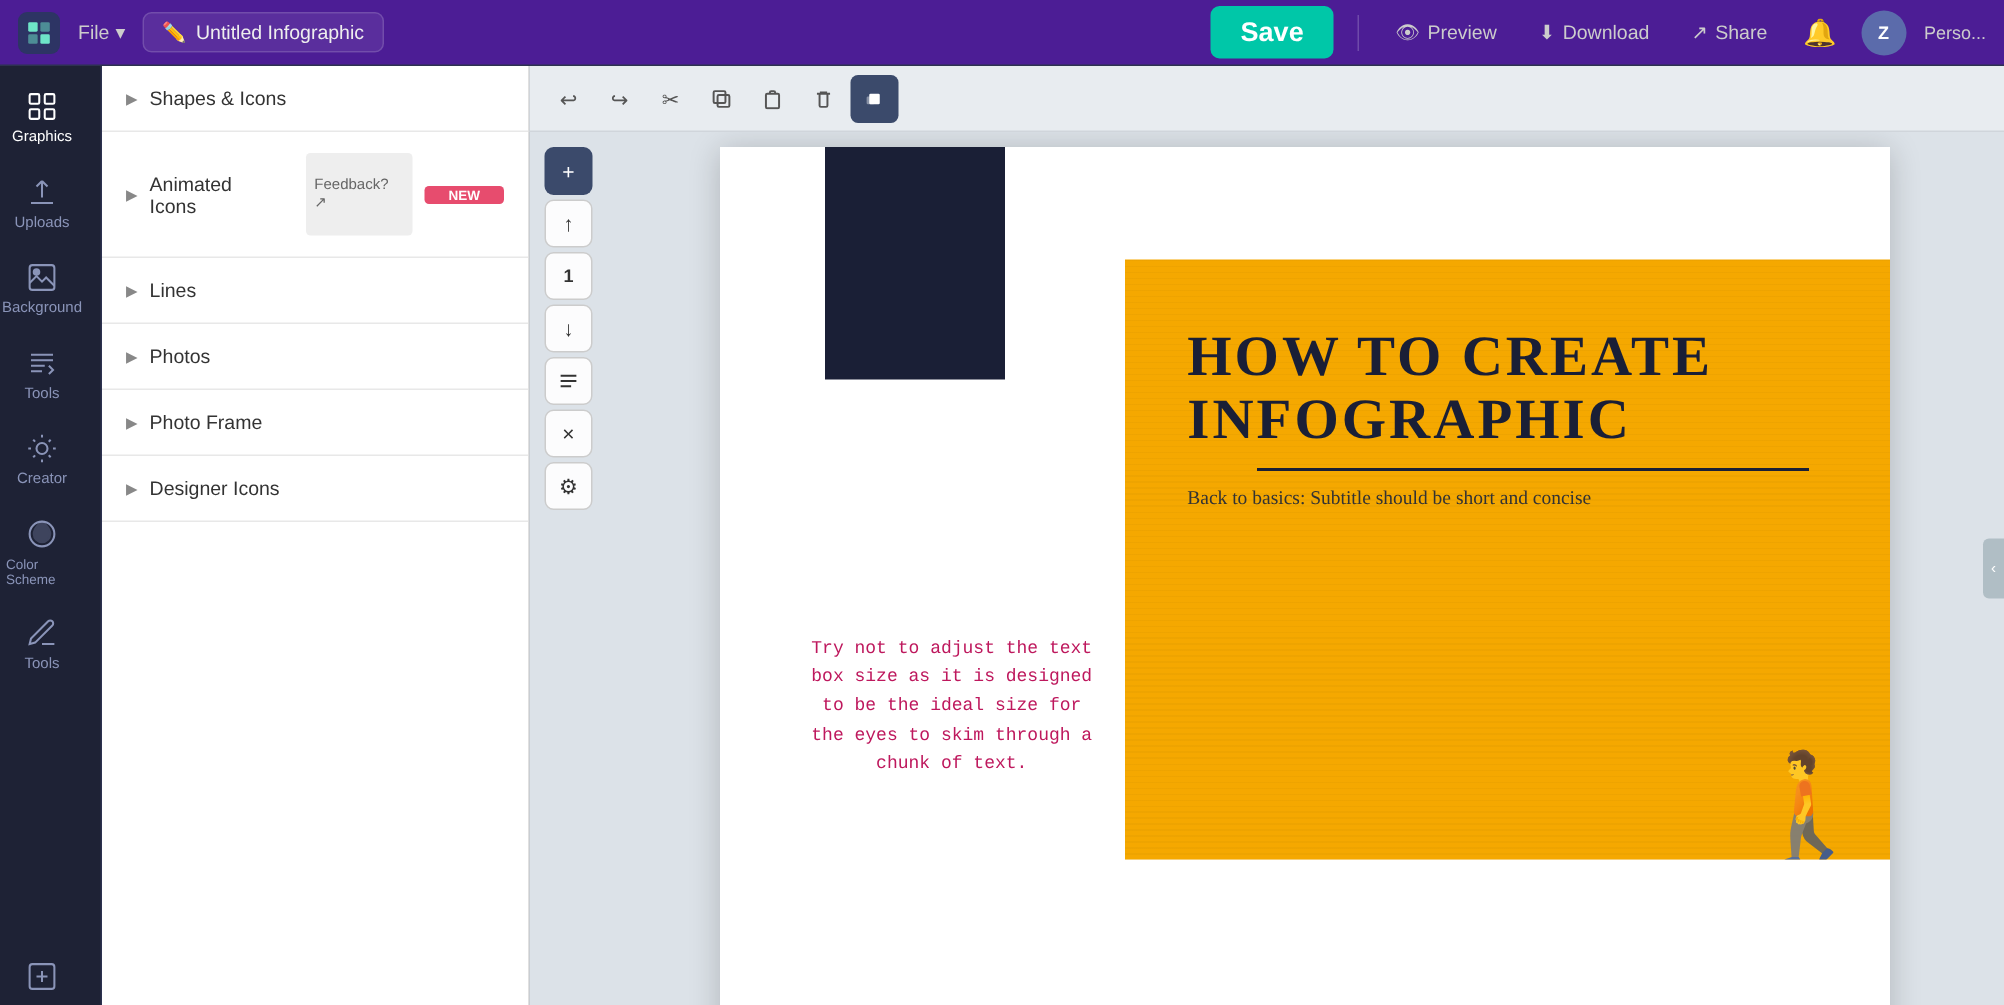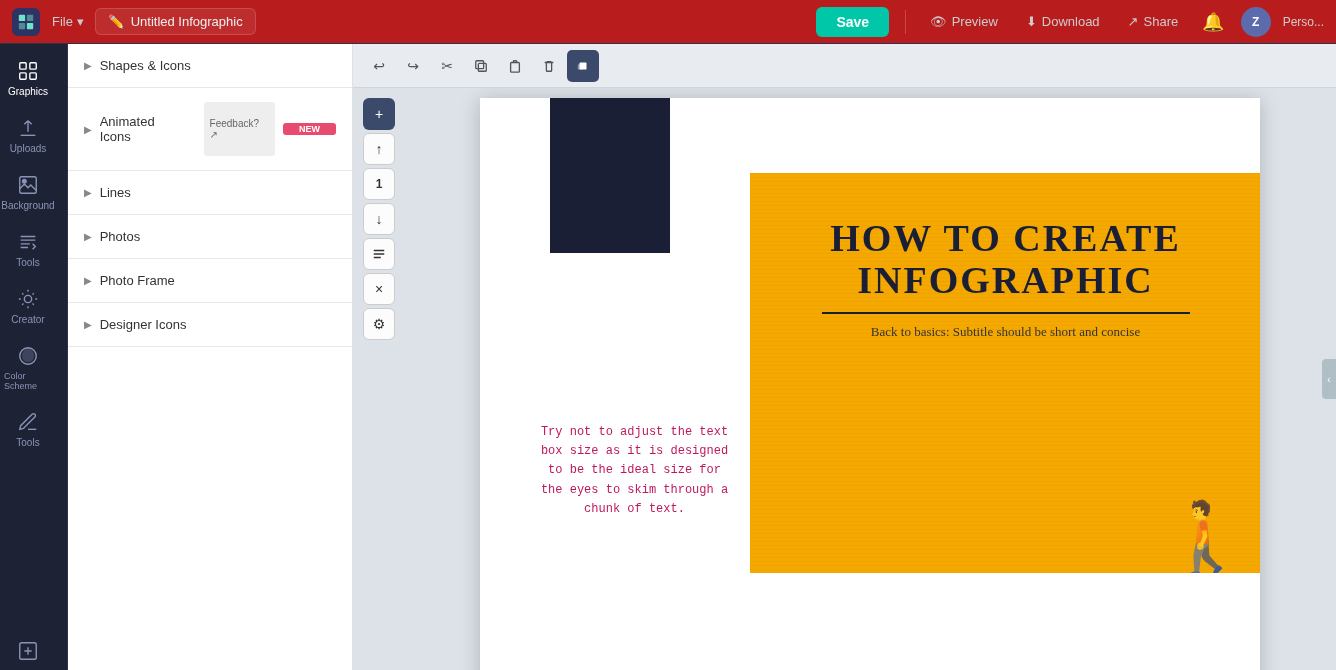--- a/index.html
+++ b/index.html
@@ -1,20 +1,20 @@
 <!DOCTYPE html>
 <html><head>
   <meta charset="utf-8">
   <style>
     * { box-sizing: border-box; margin: 0; padding: 0; }
     body { font-family: -apple-system, BlinkMacSystemFont, 'Segoe UI', sans-serif; background: #1e2235; overflow: hidden; width: 1336px; height: 670px; display: flex; flex-direction: column; }
 
     
     .topbar {
-      background: #b91c1c;
+      background: #4c1d95;
       height: 44px;
       display: flex;
       align-items: center;
       padding: 0 12px;
       gap: 12px;
       border-bottom: 1px solid #2d3250;
       flex-shrink: 0;
       z-index: 10;
     }
     .topbar-logo {
@@ -40,21 +40,21 @@
       cursor: pointer;
       display: flex; align-items: center; gap: 6px;
     }
     .topbar-spacer { flex: 1; }
     .topbar-save-btn {
       background: #00c7a8;
       color: #fff;
       border: none;
       border-radius: 6px;
       padding: 7px 20px;
-      font-size: 14px;
+      font-size: 18px;
       font-weight: 600;
       cursor: pointer;
     }
     .topbar-divider {
       width: 1px; height: 24px;
       background: rgba(255,255,255,0.2);
       margin: 0 4px;
     }
     .topbar-action {
       color: #ccc;
@@ -267,24 +267,23 @@
       top: 325px;
       width: 200px;
       text-align: center;
       font-size: 12px;
       color: #be185d;
       font-family: 'Courier New', monospace;
       line-height: 1.6;
     }
     .canvas-heading {
       position: absolute;
-      right: 24px;
+      right: 8px;
       top: 120px;
       width: 460px;
-      text-align: center;
     }
     .canvas-heading h1 {
       font-size: 38px;
       font-weight: 900;
       color: #1a1f36;
       letter-spacing: 2px;
       text-transform: uppercase;
       line-height: 1.1;
       font-family: Georgia, serif;
     }

